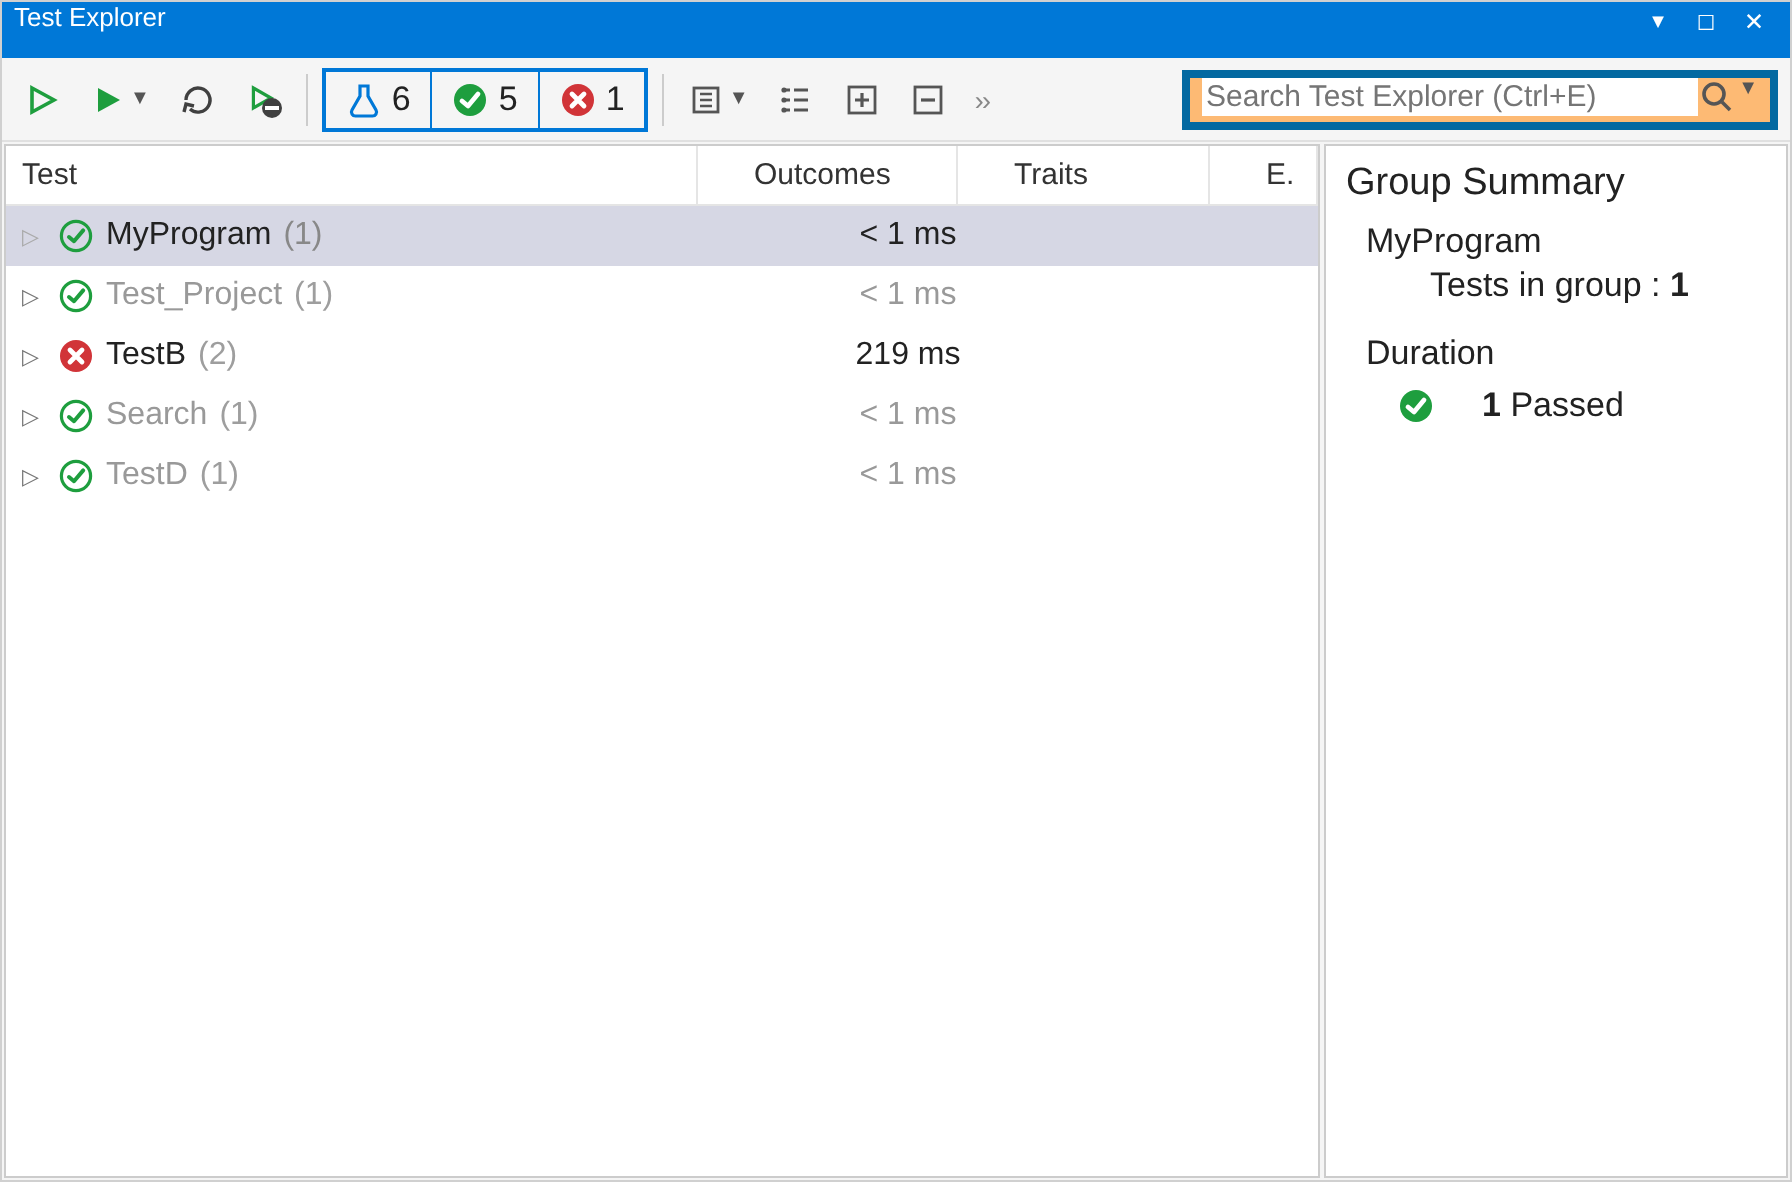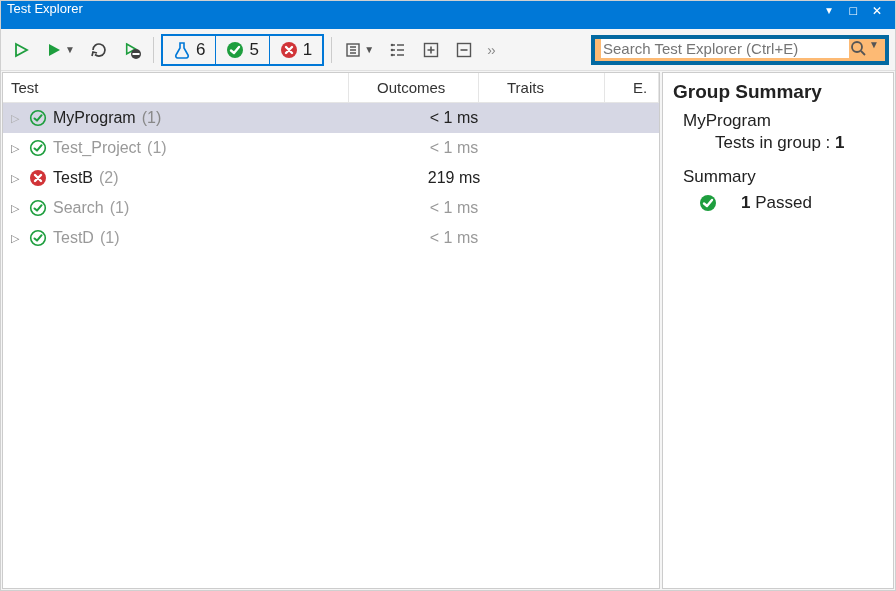--- a/index.html
+++ b/index.html
@@ -48,21 +48,21 @@
   .row.sel .expander{color:#aaa;}
   .count { color:#9e9e9e; }
   .row.sel .count{color:#888;}
   .row:not(.dim) .cell-test{color:#222;}
 
   
   .ico { width:18px; height:18px; display:inline-flex; align-items:center; justify-content:center; }
   .ico svg { display:block; }
 
   
-  .rightpane h2 {margin:0 0 8px 0; font-size:19px; font-weight:700;}
+  .rightpane h2 {margin:0 0 8px 0; font-size:19px; font-weight:400;}
   .rightpane .groupname { font-size:17px; margin:4px 0 2px 10px;}
   .rightpane .subline { font-size:17px; margin-left:42px;}
   .rightpane .subline b{font-weight:600;}
   .rightpane .outhdr { font-size:17px; margin:14px 0 6px 10px;}
   .rightpane .outcome { display:flex; align-items:center; gap:24px; margin-left:26px; font-size:17px;}
   .rightpane .outcome b{font-weight:700;}
 </style>
 </head>
 <body>
 
@@ -322,21 +322,21 @@
         </div>
     </div>
 
     <div class="rightpane">
       <h2>Group Summary</h2>
       <div class="groupname">MyProgram</div>
       <div class="subline">
         <span>Tests in group :</span>
         <b>1</b>
       </div>
-      <div class="outhdr">Summary</div>
+      <div class="outhdr">Duration</div>
       <div class="outcome">
         <span class="ico">
             <svg width="18" height="18">
               <use href="#i-pass"></use>
             </svg>
           </span>
         <span><b>1</b> <span>Passed</span></span>
       </div>
     </div>
   </div>

